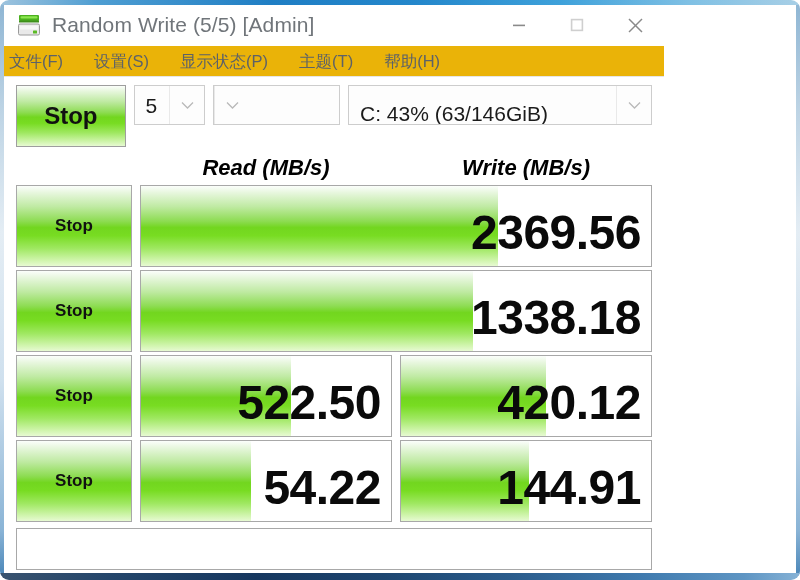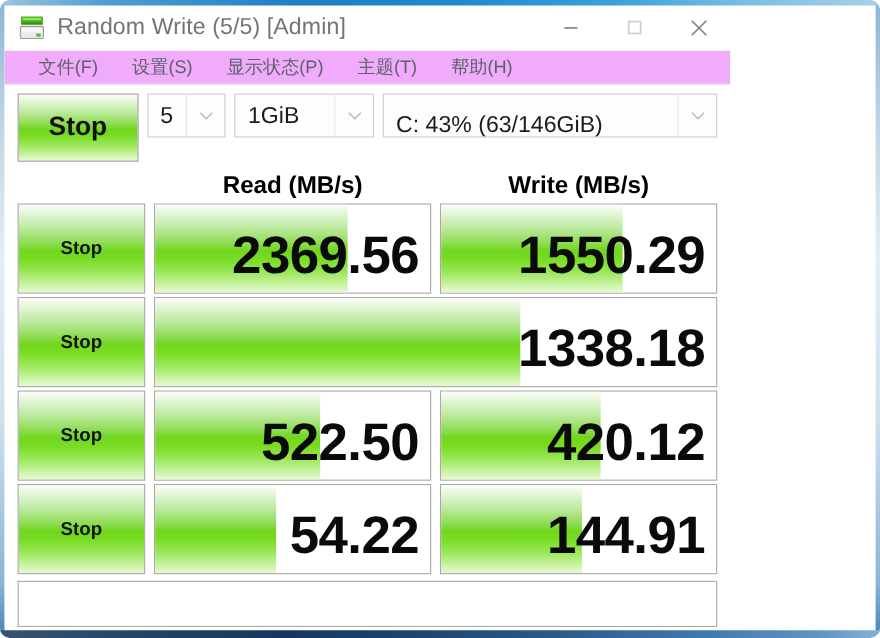--- a/index.html
+++ b/index.html
@@ -106,22 +106,22 @@
     border: none;
     padding: 0;
   }
   .winbtn svg { display:block; }
 
   
   .menubar {
     height: 30px;
     display: flex;
     align-items: center;
-    padding-left: 29px;
-    background: #f0abfc;
+    padding-left: 3px;
+    background: #eab308;
     border-bottom: 1px solid #e6e6e6;
   }
   .menuitem {
     font-size: 16.5px;
     color: #5d6268;
     padding: 0 13px 0 2px;
     margin-right: 16px;
     white-space: nowrap;
     line-height: 1;
   }
@@ -206,20 +206,21 @@
     margin-top: 4px;
   }
   .head-spacer { width: 124px; flex: 0 0 auto; }
   .head-cell {
     flex: 1 1 0;
     text-align: center;
     font-size: 22px;
     font-weight: bold;
     color: #000000;
     font-family: "Liberation Sans", sans-serif;
+    font-style: italic;
   }
   .head-gap { width: 8px; flex: 0 0 auto; }
 
   
   .rows { display: flex; flex-direction: column; gap: 3px; }
   .row {
     display: flex;
     height: 82px;
     gap: 8px;
   }
@@ -338,21 +339,20 @@
         <div class="combo combo-count">
           <div class="cval">5</div>
           <div class="carrow">
             <svg width="13" height="9" viewBox="0 0 13 9">
                 <path d="M1 1.5 L6.5 7 L12 1.5" fill="none" stroke="#b9b9b9" stroke-width="1.3"></path>
               </svg>
           </div>
         </div>
 
         <div class="combo combo-size">
-          <div class="cval">1GiB</div>
           <div class="carrow">
             <svg width="13" height="9" viewBox="0 0 13 9">
                 <path d="M1 1.5 L6.5 7 L12 1.5" fill="none" stroke="#b9b9b9" stroke-width="1.3"></path>
               </svg>
           </div>
         </div>
 
         <div class="combo combo-drive">
           <div class="cval">C: 43% (63/146GiB)</div>
           <div class="carrow">
@@ -372,24 +372,20 @@
       </div>
 
       <div class="rows">
 
         <div class="row">
           <div class="row-btn greenfill">Stop</div>
           <div class="cell">
             <div class="bar greenfill" style="width: 70%;"></div>
             <div class="num">2369.56</div>
           </div>
-          <div class="cell">
-            <div class="bar greenfill" style="width: 66%;"></div>
-            <div class="num">1550.29</div>
-          </div>
         </div>
 
         <div class="row">
           <div class="row-btn greenfill">Stop</div>
           <div class="cell">
             <div class="bar greenfill" style="width: 65%;"></div>
             <div class="num">1338.18</div>
           </div>
         </div>
 

